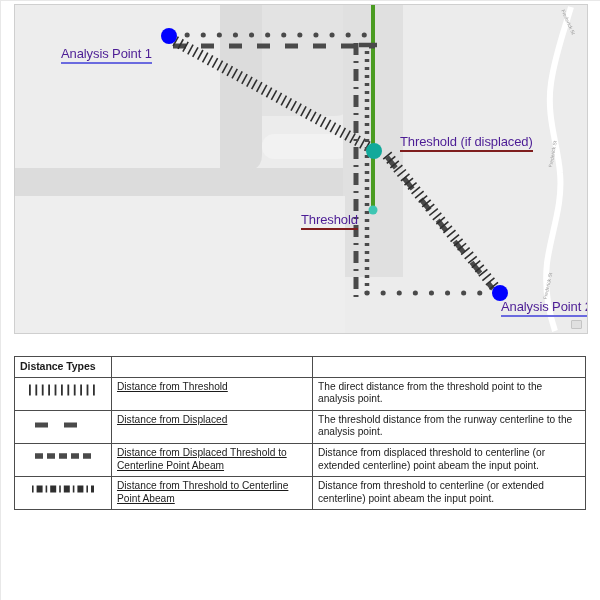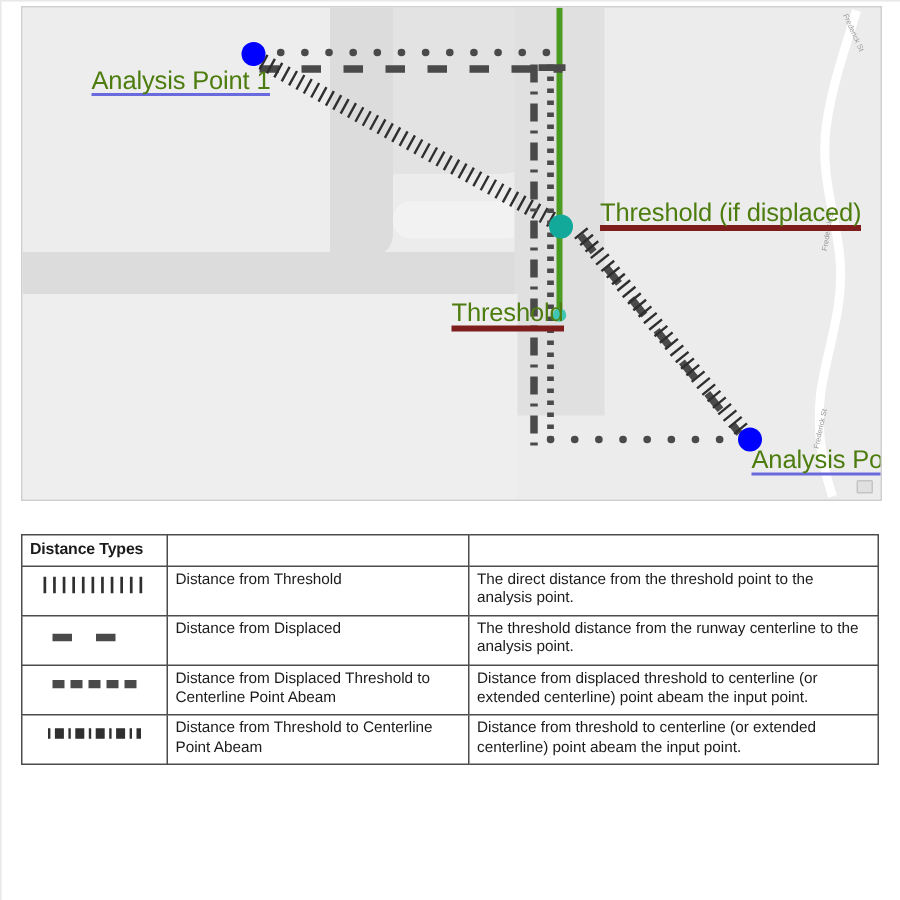--- a/index.html
+++ b/index.html
@@ -7,48 +7,48 @@
        font-family:"Liberation Sans", sans-serif;}
 
   #page{position:relative;width:600px;height:600px;background:#ffffff;}
 
   
   #map-panel{position:absolute;left:14px;top:4px;width:572px;height:328px;
              background:#ececec;border:1px solid #cfcfcf;overflow:hidden;}
   #map-svg{position:absolute;left:0;top:0;width:572px;height:328px;}
 
   
-  .maplabel{position:absolute;white-space:nowrap;color:#4d7c0f;
-            font-size:17px;line-height:15px;letter-spacing:-0.1px;}
+  .maplabel{position:absolute;white-space:nowrap;color:#4c1d95;
+            font-size:13px;line-height:15px;letter-spacing:-0.1px;}
   .maplabel .txt{display:inline-block;padding-bottom:1px;}
   .ul-blue .txt{border-bottom:2px solid #6a6adf;}
-  .ul-teal .txt{border-bottom:4px solid #7f1d1d;}
+  .ul-teal .txt{border-bottom:2px solid #7f1d1d;}
 
   #lbl-ap1{left:46px;top:41px;}
   #lbl-ap2{left:486px;top:294px;}
   #lbl-thr-disp{left:385px;top:129px;}
-  #lbl-thr{left:286px;top:196px;}
+  #lbl-thr{left:286px;top:207px;}
 
   
   .roadname{position:absolute;color:#9a9a9a;font-size:5px;
             white-space:nowrap;font-family:"Liberation Sans",sans-serif;}
 
   
   #attrib{position:absolute;right:5px;bottom:4px;width:9px;height:7px;
           background:#e0e0e0;border:1px solid #c4c4c4;border-radius:1px;}
 
   
   #legend-wrap{position:absolute;left:14px;top:356px;width:452px;}
   table#legend{border-collapse:collapse;width:572px;
                font-size:10.2px;line-height:12.6px;color:#1b1b1b;
                font-family:"Liberation Sans", sans-serif;}
   table#legend td{border:1px solid #4c4c4c;vertical-align:top;
                   padding:3px 5px 4px 5px;}
   td.c-swatch{width:86px;padding:0;vertical-align:middle;}
-  td.c-name{width:190px;}
+  td.c-name{width:190px;text-decoration:underline;}
   td.c-desc{width:auto;}
   td.hdr{font-weight:bold;font-size:10.6px;padding:3px 5px 3px 6px;
          letter-spacing:-0.1px;}
   td.hdr-blank{}
   .swatch{width:100%;height:100%;display:flex;align-items:center;
           justify-content:center;min-height:16px;}
   .swatch svg{display:block;}
 
   
   #frame{position:absolute;left:0;top:0;width:599px;height:599px;

